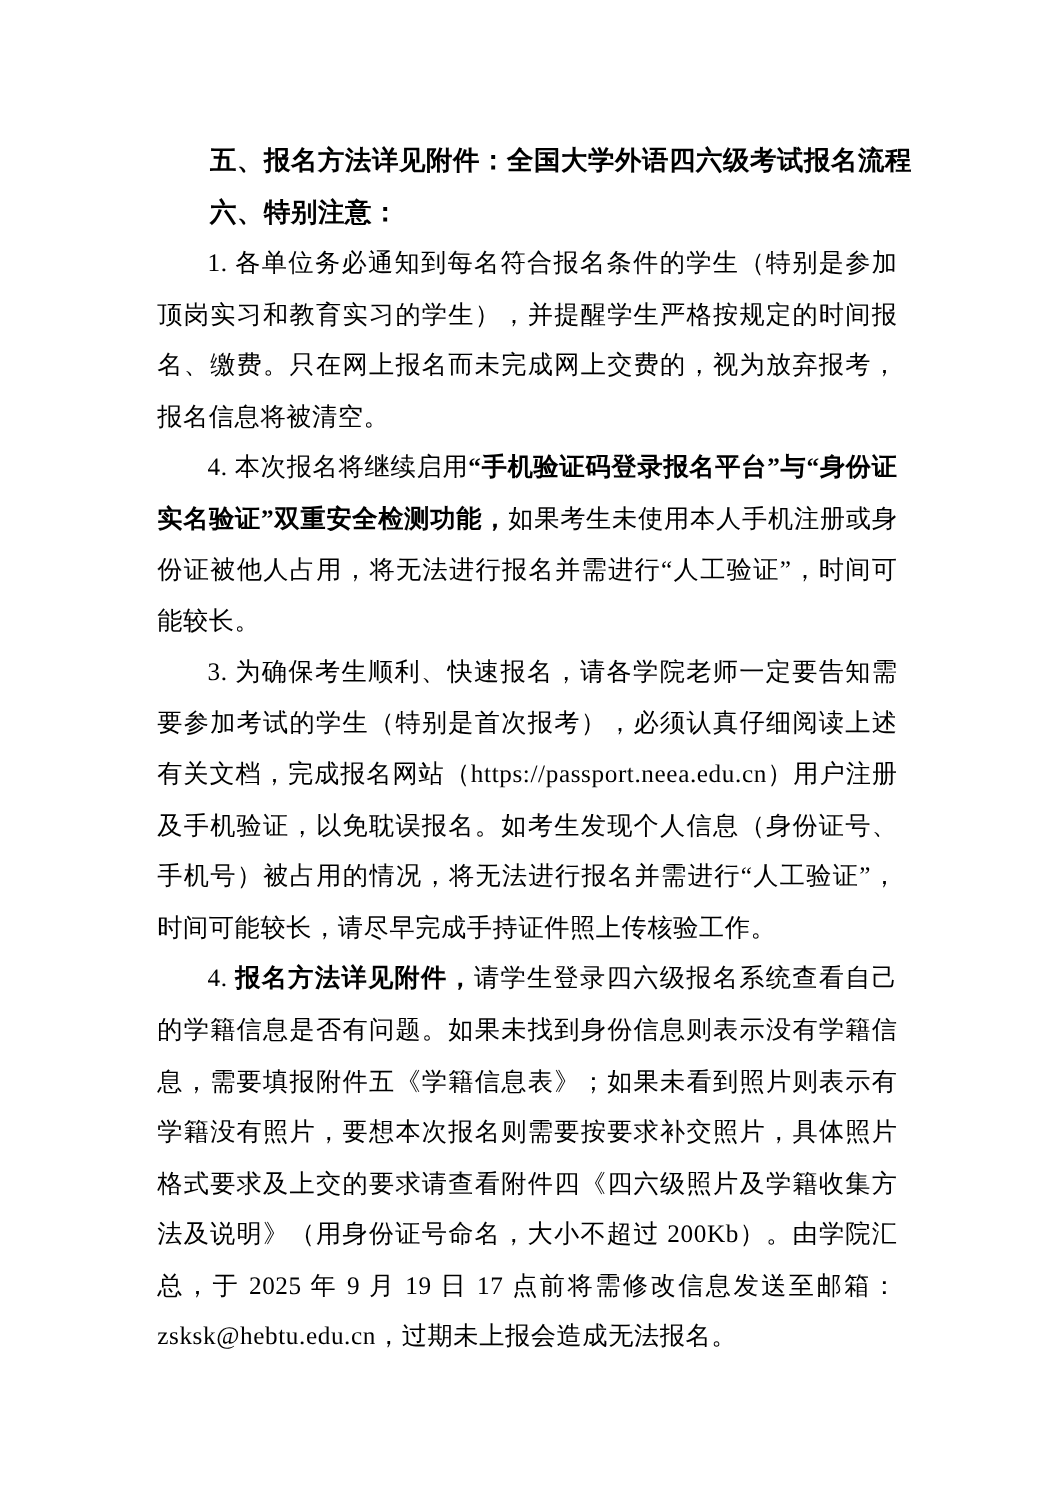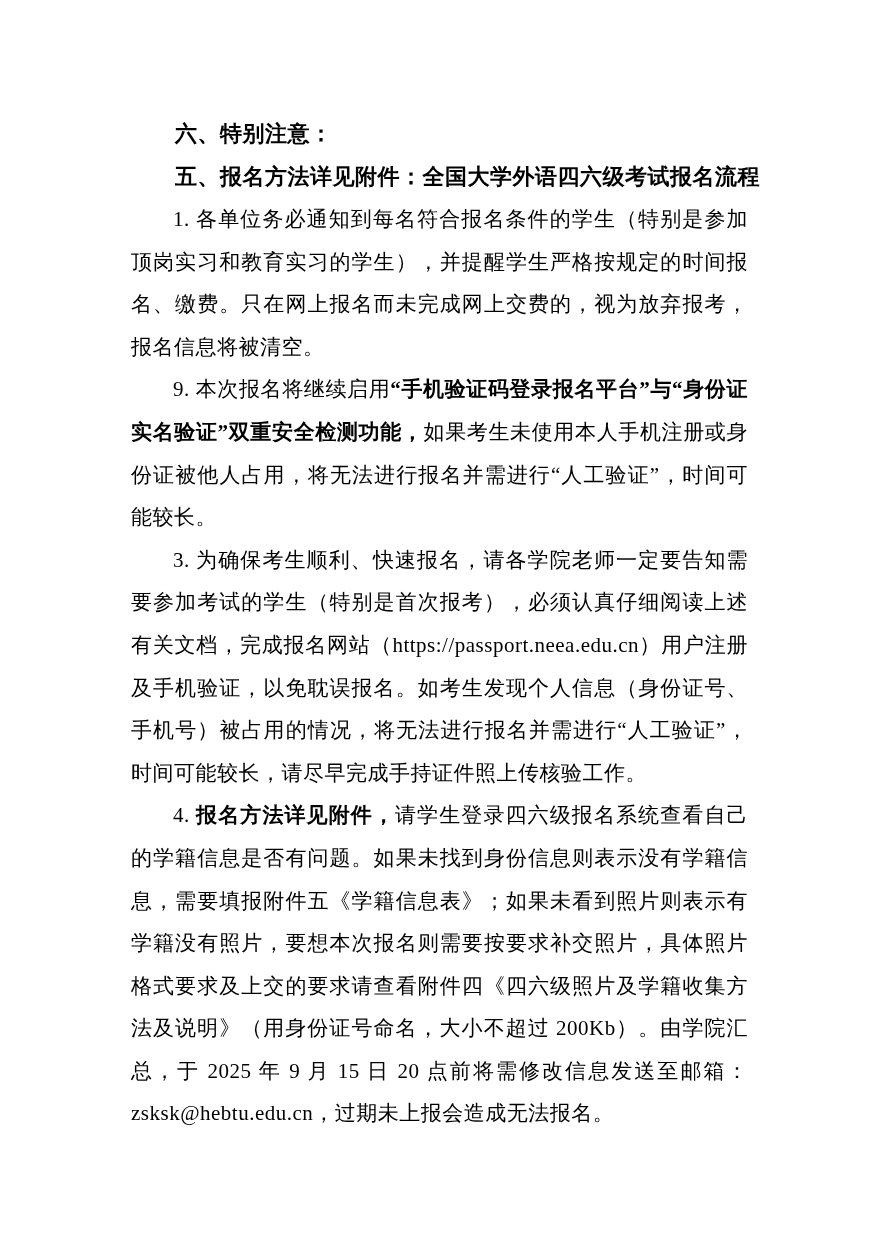--- a/index.html
+++ b/index.html
@@ -40,21 +40,21 @@
     letter-spacing: 0.5px;
   }
   .para .bold {
     font-weight: 700;
   }
 </style>
 </head>
 <body>
 
 <div class="page">
+  <p class="heading">五、报名方法详见附件：全国大学外语四六级考试报名流程</p>
   <p class="heading">六、特别注意：</p>
-  <p class="heading">五、报名方法详见附件：全国大学外语四六级考试报名流程</p>
   <div>
       <p class="para"><span>1. 各单位务必通知到每名符合报名条件的学生（特别是参加顶岗实习和教育实习的学生），并提醒学生严格按规定的时间报名、缴费。只在网上报名而未完成网上交费的，视为放弃报考，报名信息将被清空。</span></p>
-      <p class="para"><span>9. 本次报名将继续启用</span><span class="bold">“手机验证码登录报名平台”与“身份证实名验证”双重安全检测功能，</span><span>如果考生未使用本人手机注册或身份证被他人占用，将无法进行报名并需进行“人工验证”，时间可能较长。</span></p>
+      <p class="para"><span>4. 本次报名将继续启用</span><span class="bold">“手机验证码登录报名平台”与“身份证实名验证”双重安全检测功能，</span><span>如果考生未使用本人手机注册或身份证被他人占用，将无法进行报名并需进行“人工验证”，时间可能较长。</span></p>
       <p class="para"><span>3. 为确保考生顺利、快速报名，请各学院老师一定要告知需要参加考试的学生（特别是首次报考），必须认真仔细阅读上述有关文档，完成报名网站（https://passport.neea.edu.cn）用户注册及手机验证，以免耽误报名。如考生发现个人信息（身份证号、手机号）被占用的情况，将无法进行报名并需进行“人工验证”，时间可能较长，请尽早完成手持证件照上传核验工作。</span></p>
-      <p class="para"><span>4. </span><span class="bold">报名方法详见附件，</span><span>请学生登录四六级报名系统查看自己的学籍信息是否有问题。如果未找到身份信息则表示没有学籍信息，需要填报附件五《学籍信息表》；如果未看到照片则表示有学籍没有照片，要想本次报名则需要按要求补交照片，具体照片格式要求及上交的要求请查看附件四《四六级照片及学籍收集方法及说明》（用身份证号命名，大小不超过 200Kb）。由学院汇总，于 2025 年 9 月 15 日 20 点前将需修改信息发送至邮箱：zsksk@hebtu.edu.cn，过期未上报会造成无法报名。</span></p>
+      <p class="para"><span>4. </span><span class="bold">报名方法详见附件，</span><span>请学生登录四六级报名系统查看自己的学籍信息是否有问题。如果未找到身份信息则表示没有学籍信息，需要填报附件五《学籍信息表》；如果未看到照片则表示有学籍没有照片，要想本次报名则需要按要求补交照片，具体照片格式要求及上交的要求请查看附件四《四六级照片及学籍收集方法及说明》（用身份证号命名，大小不超过 200Kb）。由学院汇总，于 2025 年 9 月 19 日 17 点前将需修改信息发送至邮箱：zsksk@hebtu.edu.cn，过期未上报会造成无法报名。</span></p>
     </div>
 </div>
 
 </body></html>

